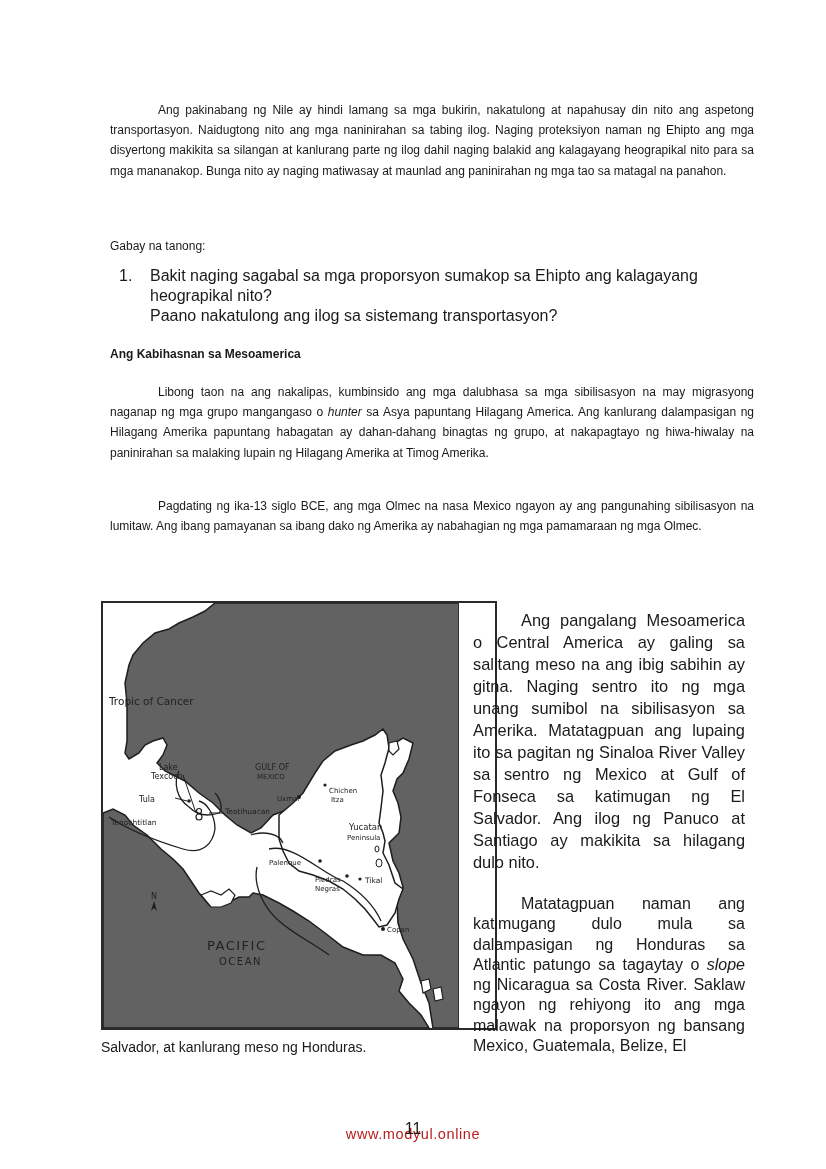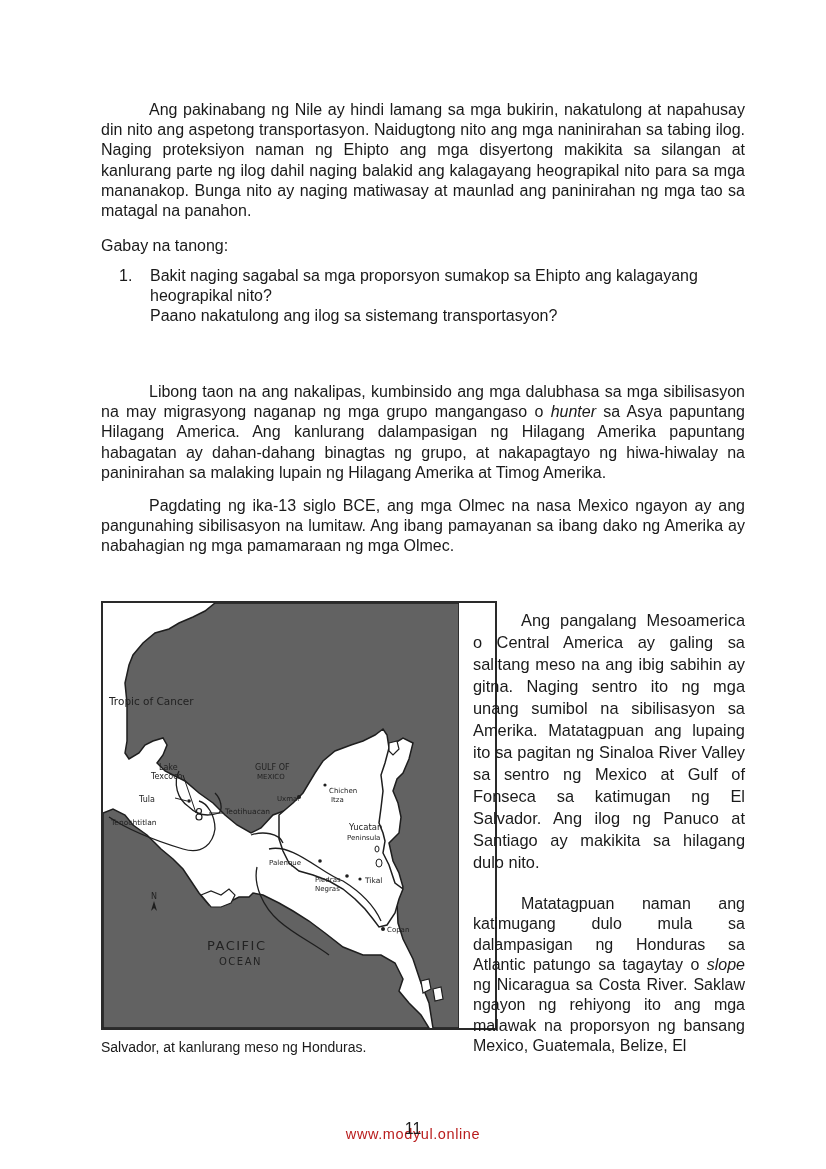--- a/index.html
+++ b/index.html
@@ -1,19 +1,19 @@
 <!DOCTYPE html>
 <html><head>
 <meta charset="utf-8">
 <style>
   html, body { margin: 0; padding: 0; background: #ffffff; }
   body { width: 826px; height: 1169px; position: relative; overflow: hidden;
          font-family: "Liberation Sans", sans-serif; color: #1a1a1a; }
   .page { position: absolute; left: 0; top: 0; width: 826px; height: 1169px; }
-  .block { position: absolute; left: 101px; width: 644px; font-size: 16px; line-height: 20.2px; }
+  .block { position: absolute; left: 110px; width: 644px; font-size: 12px; line-height: 20.2px; }
   .justify { text-align: justify; text-align-last: left; }
   .indent { text-indent: 48px; }
   .heading { font-weight: bold; }
   .qlist { position: absolute; left: 101px; top: 266px; width: 644px; font-size: 16px; line-height: 20.2px; }
   .qitem { display: flex; }
   .qnum { width: 49px; padding-left: 18px; box-sizing: border-box; flex: none; }
   .qbody { flex: 1; }
   .map { position: absolute; left: 101px; top: 601px; width: 396px; height: 429px;
          border: 2px solid #2a2a2a; box-sizing: border-box; background: #fff; overflow: hidden; }
   .map svg { position: absolute; left: 0; top: 0; }
@@ -40,20 +40,21 @@
   <div class="qlist">
     <div class="qitem">
       <div class="qnum">1.</div>
       <div class="qbody">
         <div>Bakit naging sagabal sa mga proporsyon sumakop sa Ehipto ang kalagayang heograpikal nito?</div>
         <div>Paano nakatulong ang ilog sa sistemang transportasyon?</div>
       </div>
     </div>
   </div>
 
+  <div class="block heading" style="top:344px;">Ang Kabihasnan sa Mesoamerica</div>
 
   <div class="block justify indent" style="top:382px;">
     <span>Libong taon na ang nakalipas, kumbinsido ang mga dalubhasa sa mga sibilisasyon na may migrasyong naganap ng mga grupo mangangaso o </span><em>hunter</em><span> sa Asya papuntang Hilagang America. Ang kanlurang dalampasigan ng Hilagang Amerika papuntang habagatan ay dahan-dahang binagtas ng grupo, at nakapagtayo ng hiwa-hiwalay na paninirahan sa malaking lupain ng Hilagang Amerika at Timog Amerika.</span>
   </div>
 
   <div class="block justify indent" style="top:496px;">
     <span>Pagdating ng ika-13 siglo BCE, ang mga Olmec na nasa Mexico ngayon ay ang pangunahing sibilisasyon na lumitaw. Ang ibang pamayanan sa ibang dako ng Amerika ay nabahagian ng mga pamamaraan ng mga Olmec.</span>
   </div>
 
 

